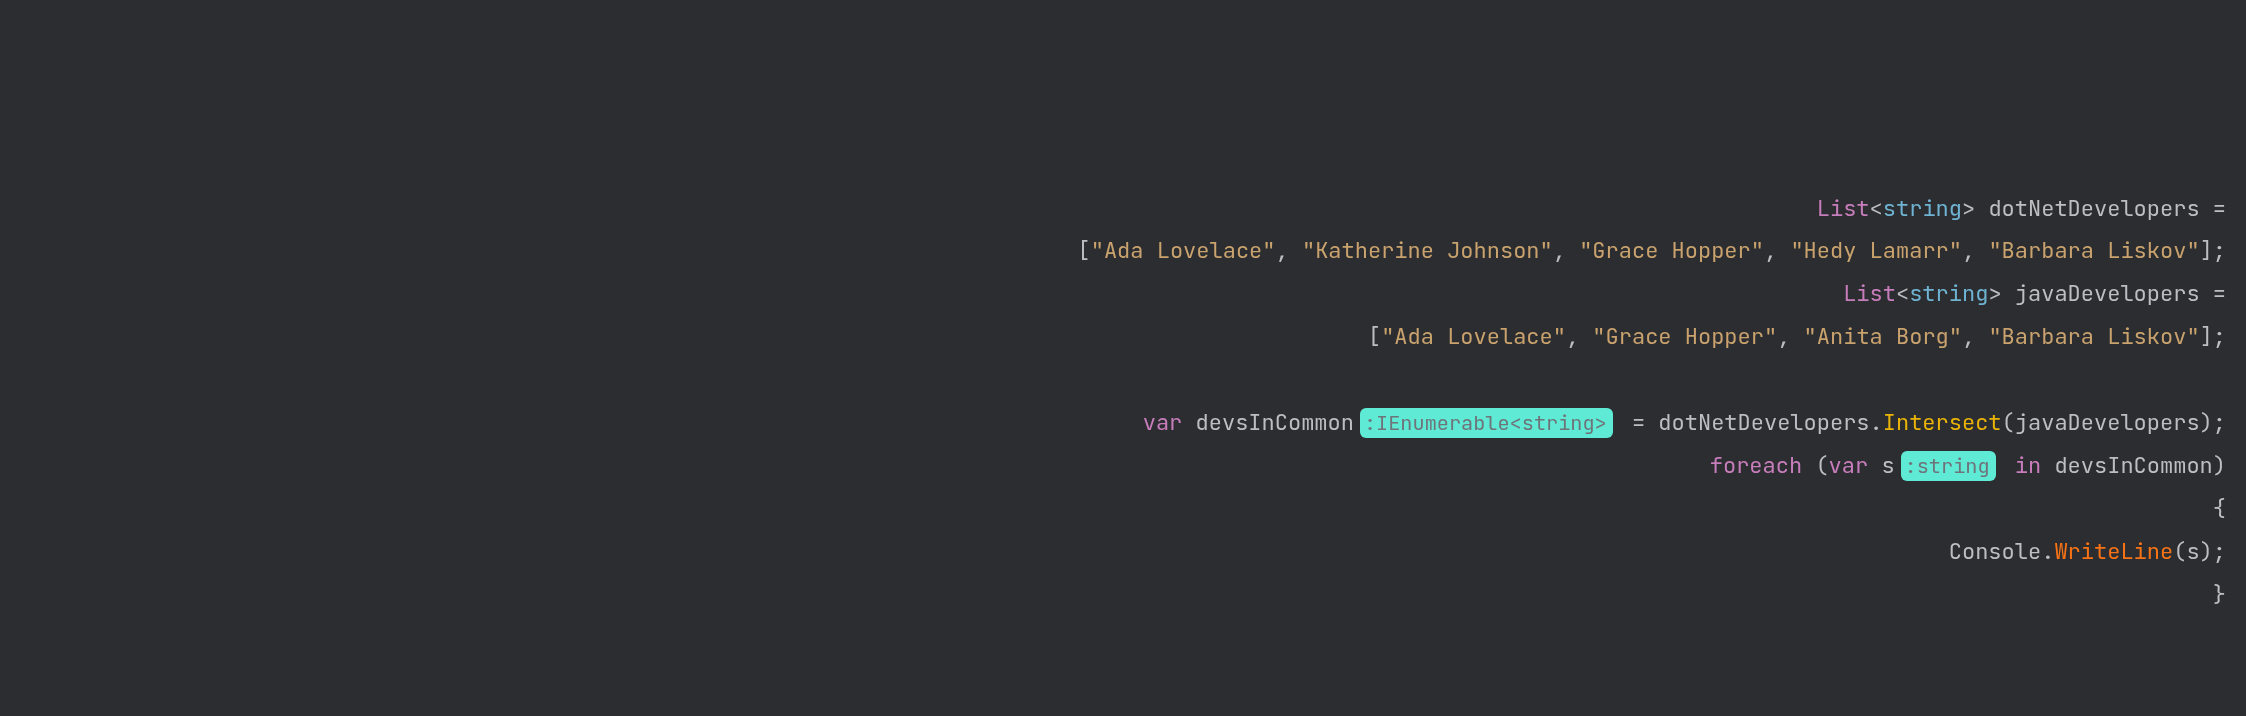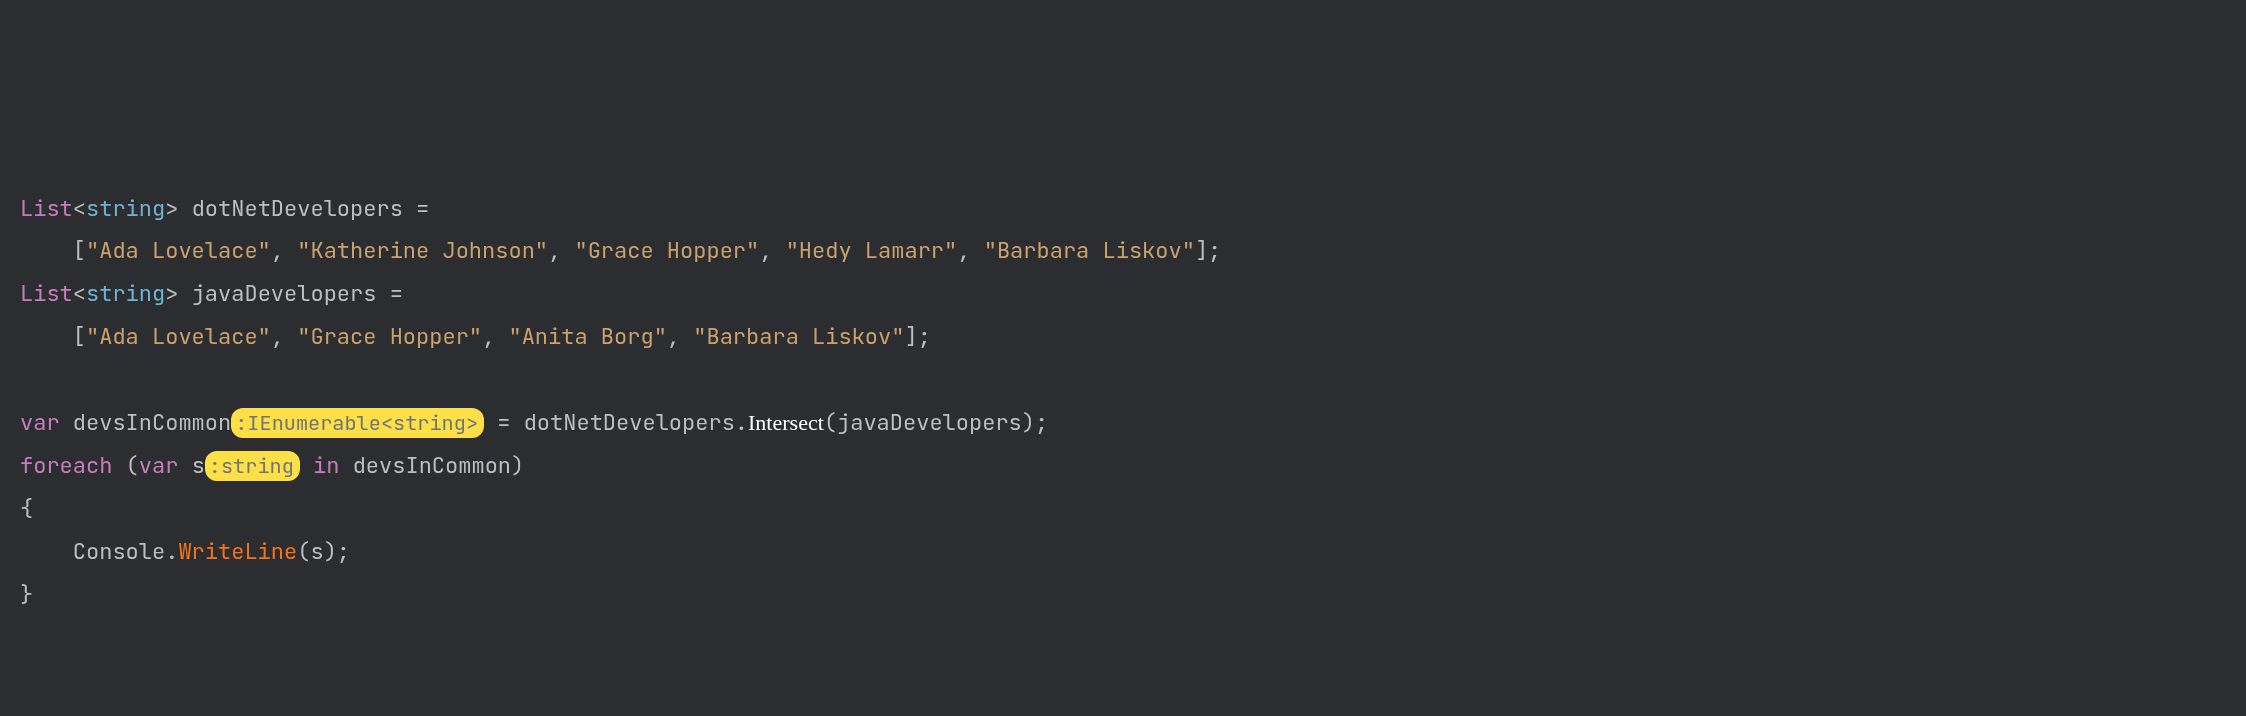--- a/index.html
+++ b/index.html
@@ -6,36 +6,36 @@
     margin: 0;
     padding: 16px 20px;
     background: #2b2d30;
     font-family: "JetBrains Mono", "Consolas", "Menlo", monospace;
     font-size: 22px;
     line-height: 1.95;
     color: #bcbec4;
     white-space: pre;
     overflow-x: auto;
   }
-  .line { display: block; }
+  .line { display: block; text-align: right; }
   .kw-type { color: #c77dbb; }      
   .type-param { color: #6fb3d2; }   
   .ident { color: #bcbec4; }
   .str { color: #c9a26d; }
   .op { color: #bcbec4; }
   .dot { color: #bcbec4; }
-  .method { color: #ffffff; font-family: Liberation Serif, serif; }       
+  .method { color: #eab308; }       
   .method2 { color: #f97316; }      
   .hint {
     color: #6f737a;
-    background: #fde047;
-    border-radius: 12px;
+    background: #5eead4;
+    border-radius: 6px;
     padding: 1px 6px 2px 4px;
     font-size: 0.92em;
-    margin: 0 0;
+    margin: 0 6px;
   }
   .punct { color: #bcbec4; }
   .brace { color: #bcbec4; }
   .angle { color: #bcbec4; }
 </style>
 </head>
 <body>
 
 
 

